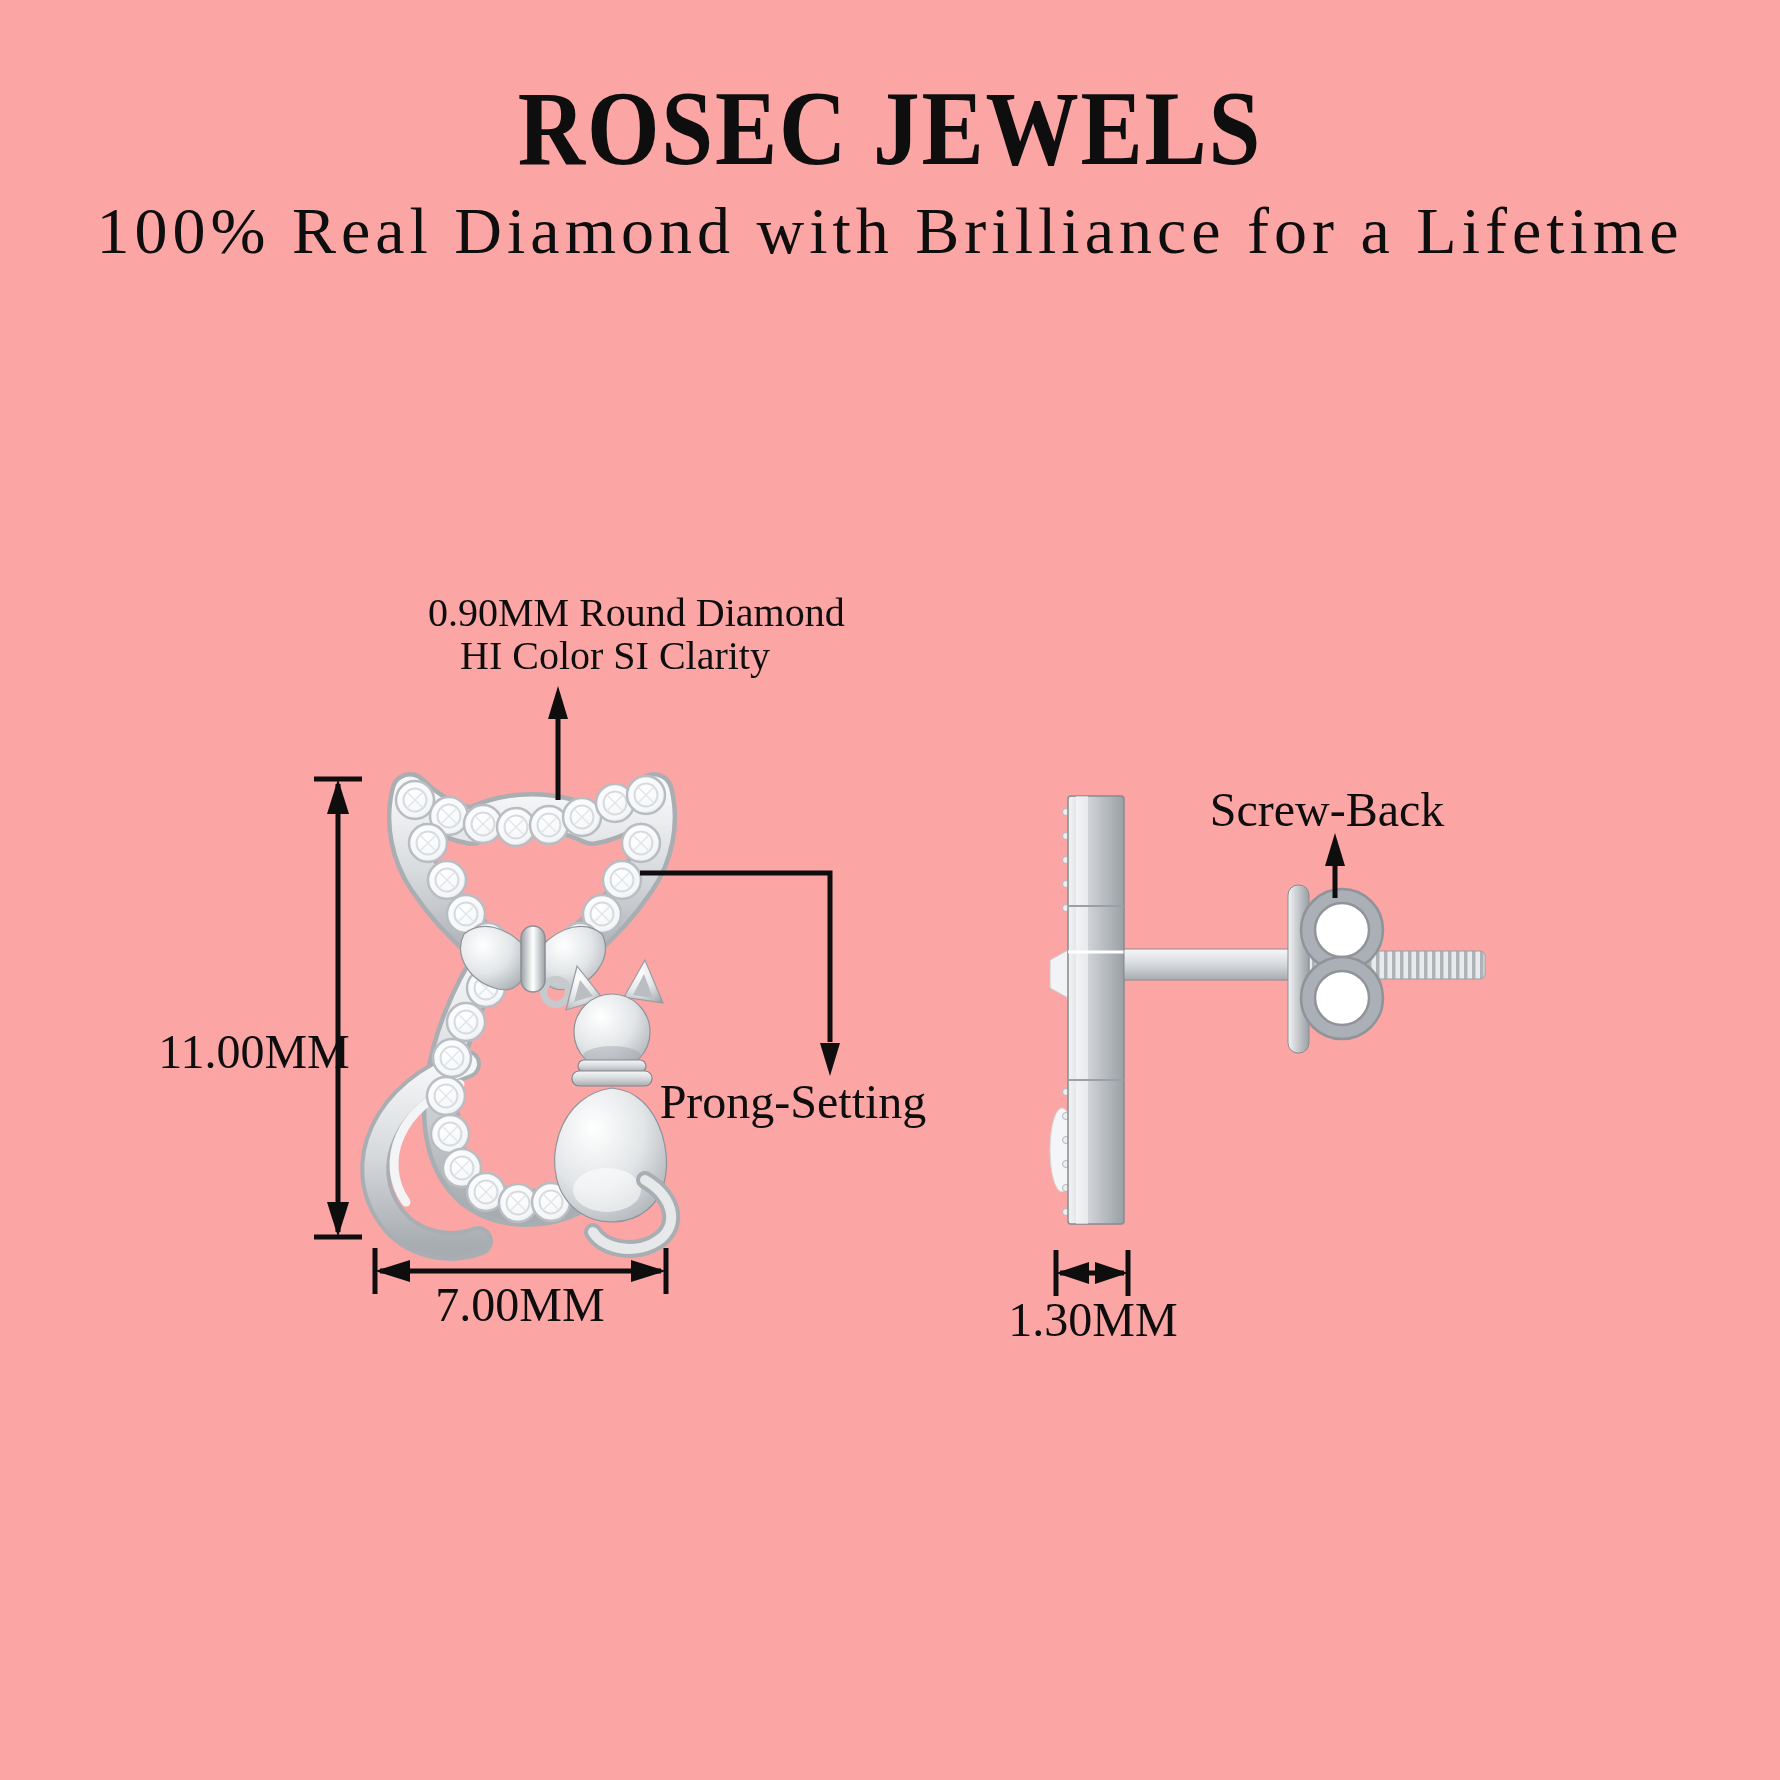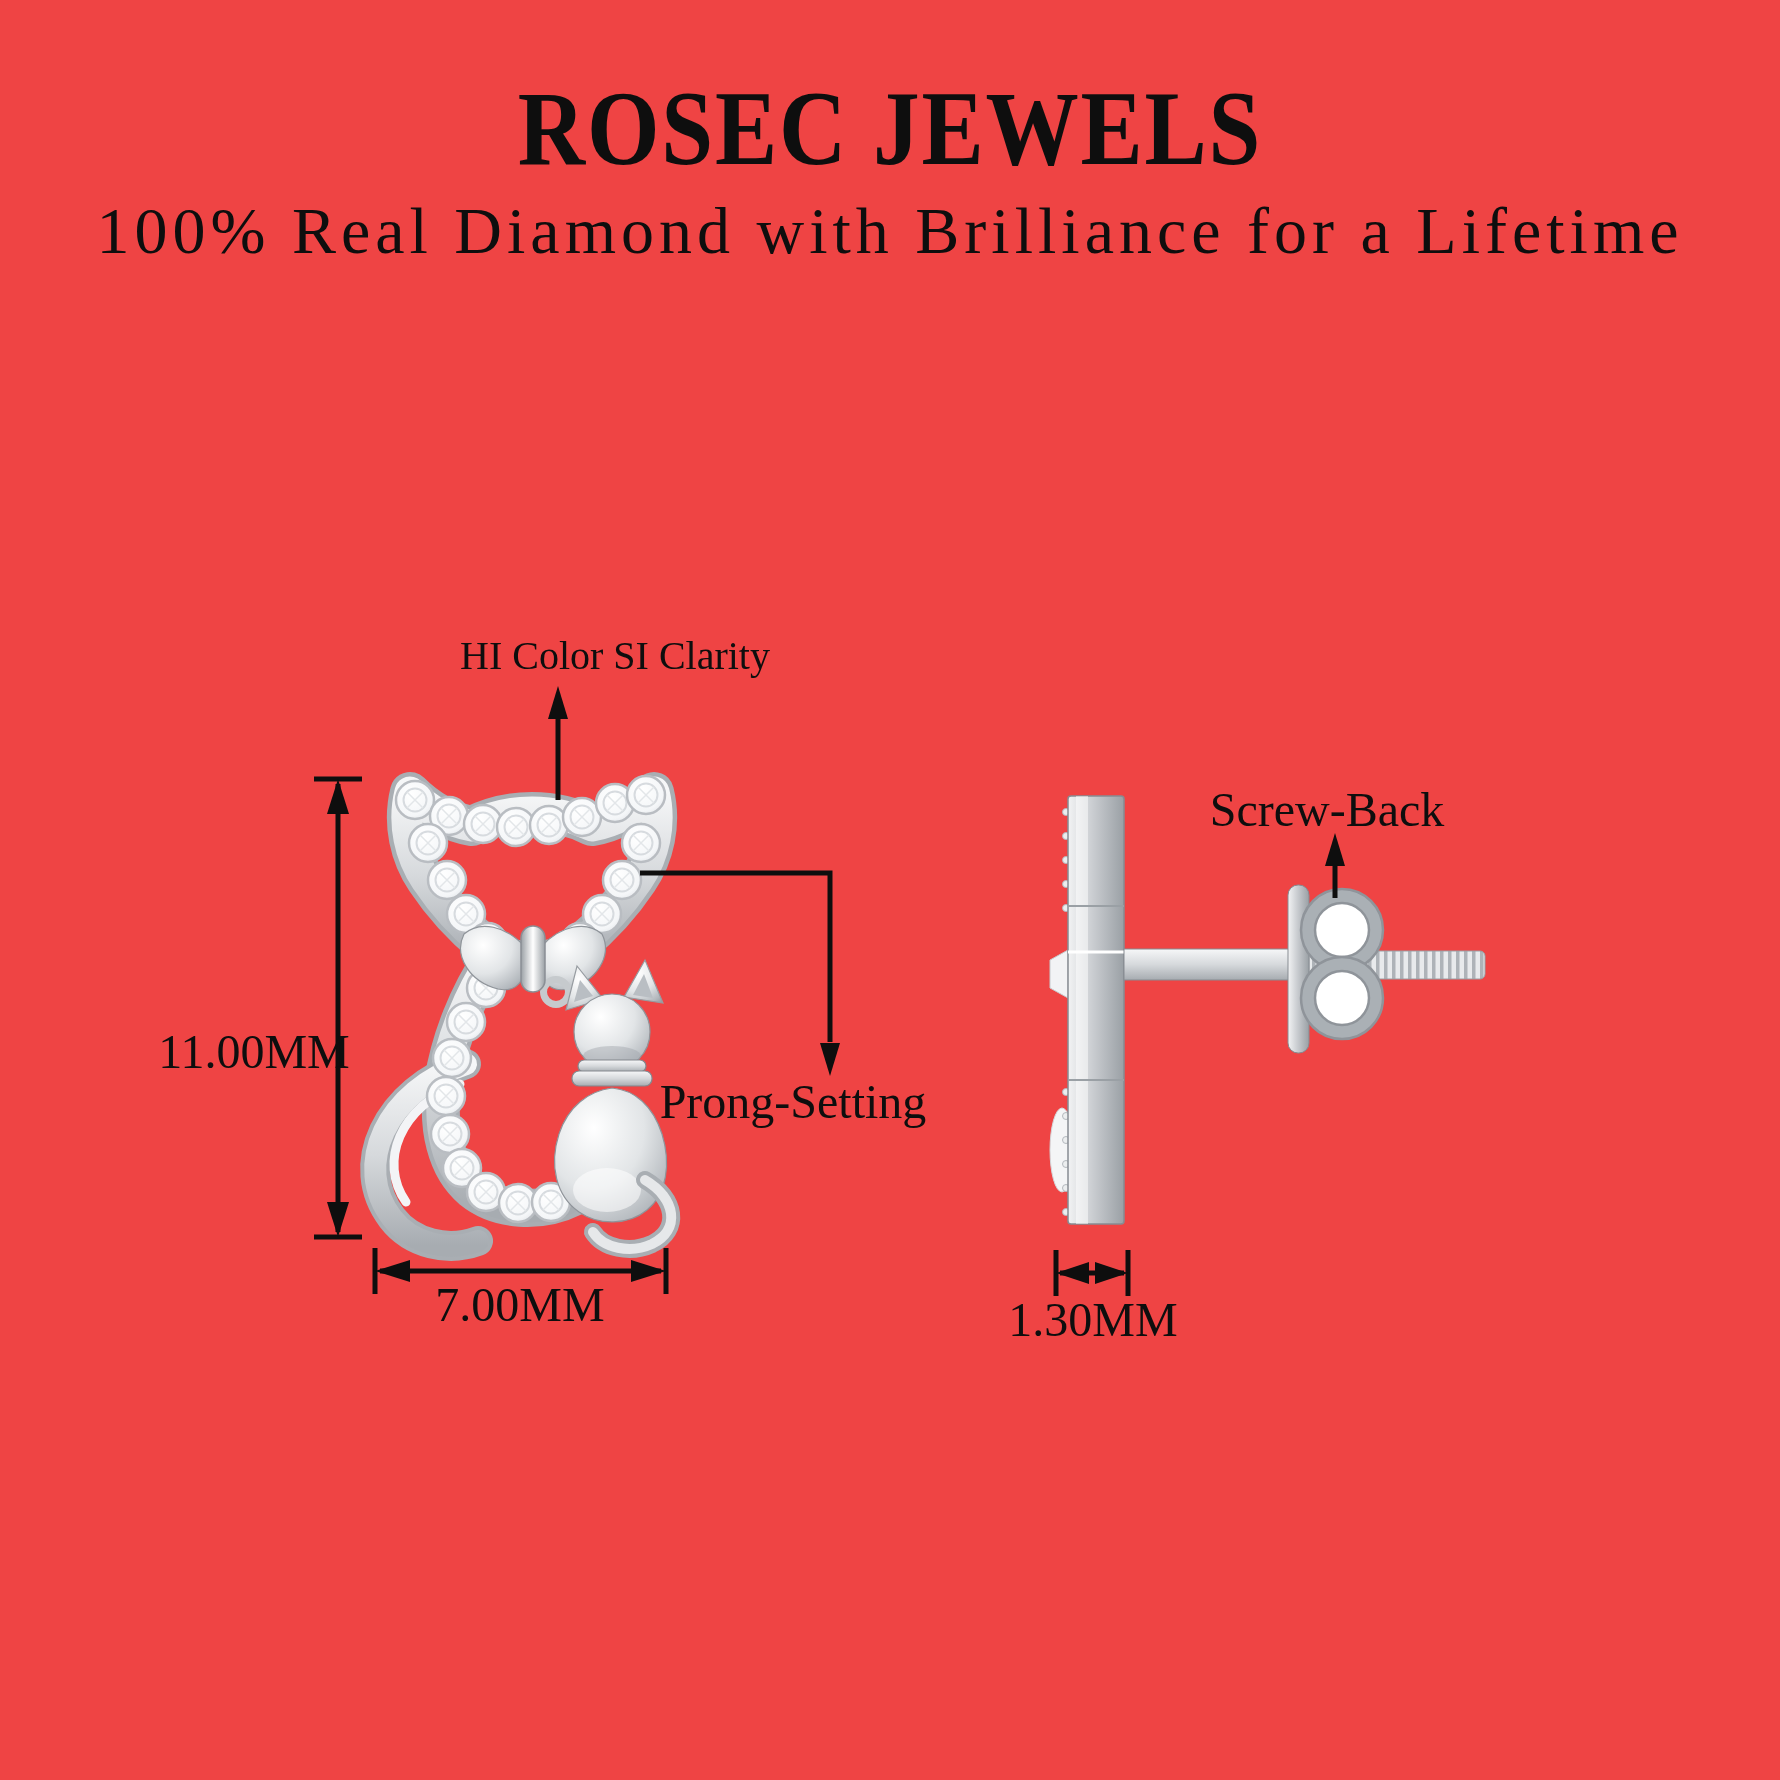--- a/index.html
+++ b/index.html
@@ -1,17 +1,17 @@
 <!DOCTYPE html>
 <html><head>
 <meta charset="utf-8">
 <style>
   html,body{margin:0;padding:0;background:#ffffff;}
   .canvas{
-    position:relative;width:1780px;height:1780px;background:#ef4444;
+    position:relative;width:1780px;height:1780px;background:#fca5a5;
     font-family:"Liberation Serif","DejaVu Serif",serif;color:#0e0e0e;overflow:hidden;
   }
   .overlay{position:absolute;left:0;top:0;width:1780px;height:1780px;}
   .lbl{position:absolute;white-space:nowrap;color:#0e0e0e;line-height:1;}
   .brand{
     left:890px;top:76px;font-size:106px;font-weight:bold;letter-spacing:2px;
     transform:translateX(-50%) scaleX(0.88);
   }
   .tagline{
     left:890px;top:198px;font-size:66px;letter-spacing:5px;
@@ -213,20 +213,21 @@
       <g>
         <path d="M 1335,862 V 898" fill="none"></path>
         <polygon points="1335,833 1325,866 1345,866" stroke="none"></polygon>
       </g>
     </g>
   </svg>
 
   <div class="lbl brand">ROSEC JEWELS</div>
   <div class="lbl tagline">100% Real Diamond with Brilliance for a Lifetime</div>
 
+  <div class="lbl note note1">0.90MM Round Diamond</div>
   <div class="lbl note note2">HI Color SI Clarity</div>
 
   <div class="lbl dim hdim">11.00MM</div>
   <div class="lbl dim wdim">7.00MM</div>
   <div class="lbl dim prong">Prong-Setting</div>
   <div class="lbl dim screw">Screw-Back</div>
   <div class="lbl dim tdim">1.30MM</div>
 
 
 </div>

